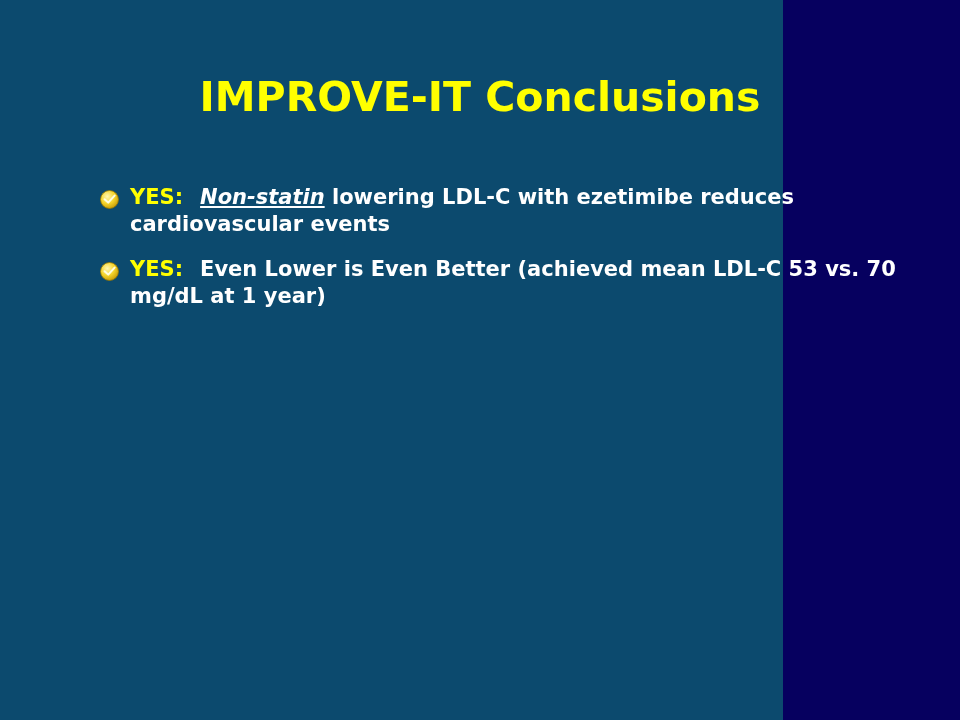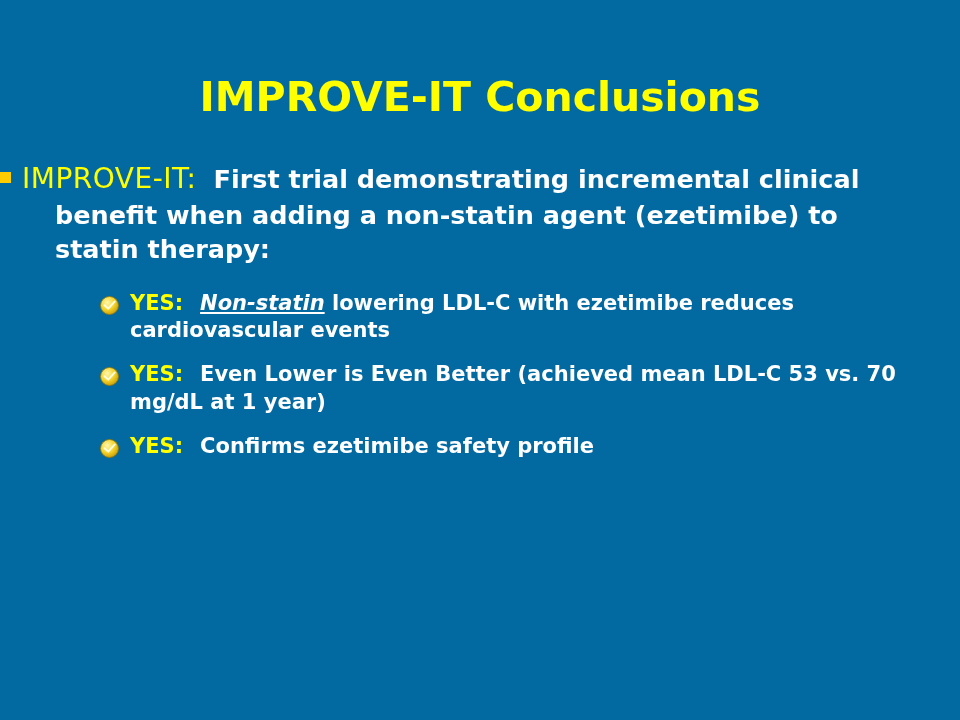--- a/index.html
+++ b/index.html
@@ -8,23 +8,23 @@
   }
   body {
     width: 960px;
     height: 720px;
     background: #06005f;
     font-family: "DejaVu Sans", sans-serif;
     overflow: hidden;
   }
   .slide {
     position: relative;
-    width: 960px;
+    width: 783px;
     height: 720px;
-    background: #0369a1;
+    background: #0c4a6e;
     box-sizing: border-box;
   }
 
   
   .title {
     position: absolute;
     top: 76px;
     left: 0;
     width: 960px;
     text-align: center;
@@ -118,25 +118,20 @@
 </style>
 </head>
 <body>
 
 <div class="slide">
 
   <div class="title">IMPROVE-IT Conclusions</div>
 
   <div class="body">
 
-    <div class="lvl1">
-      <div class="hang">
-        <span class="sq-bullet"></span><span class="yellow lead">IMPROVE-IT:</span><span class="gap-sm"></span><span class="white">First trial demonstrating incremental clinical benefit when adding a non-statin agent (ezetimibe) to statin therapy:</span>
-      </div>
-    </div>
 
     <div class="sublist">
 
       <div class="lvl2">
         <span class="check-icon">
           <svg width="19" height="19" viewBox="0 0 19 19" xmlns="http://www.w3.org/2000/svg">
             <defs>
               <radialGradient id="gsh1" cx="38%" cy="33%" r="72%">
                 <stop offset="0%" stop-color="#fff7b0"></stop>
                 <stop offset="55%" stop-color="#f5d42a"></stop>
@@ -161,34 +156,18 @@
                 <stop offset="100%" stop-color="#c79a06"></stop>
               </radialGradient>
             </defs>
             <circle cx="9.5" cy="9.5" r="9" fill="url(#gsh2)" stroke="#9a7a00" stroke-width="0.8"></circle>
             <path d="M4.6 9.3 L8.2 12.6 L14.6 5.6" fill="none" stroke="#fffde0" stroke-width="2.1" stroke-linecap="round" stroke-linejoin="round"></path>
           </svg>
         </span>
         <span class="yes-label">YES:</span><span class="gap-sm"></span><span class="white">Even Lower is Even Better (achieved mean LDL-C 53 vs. 70 mg/dL at 1 year)</span>
       </div>
 
-      <div class="lvl2">
-        <span class="check-icon">
-          <svg width="19" height="19" viewBox="0 0 19 19" xmlns="http://www.w3.org/2000/svg">
-            <defs>
-              <radialGradient id="gsh3" cx="38%" cy="33%" r="72%">
-                <stop offset="0%" stop-color="#fff7b0"></stop>
-                <stop offset="55%" stop-color="#f5d42a"></stop>
-                <stop offset="100%" stop-color="#c79a06"></stop>
-              </radialGradient>
-            </defs>
-            <circle cx="9.5" cy="9.5" r="9" fill="url(#gsh3)" stroke="#9a7a00" stroke-width="0.8"></circle>
-            <path d="M4.6 9.3 L8.2 12.6 L14.6 5.6" fill="none" stroke="#fffde0" stroke-width="2.1" stroke-linecap="round" stroke-linejoin="round"></path>
-          </svg>
-        </span>
-        <span class="yes-label">YES:</span><span class="gap-sm"></span><span class="white">Confirms ezetimibe safety profile</span>
-      </div>
 
     </div>
 
 
   </div>
 </div>
 
 </body></html>

